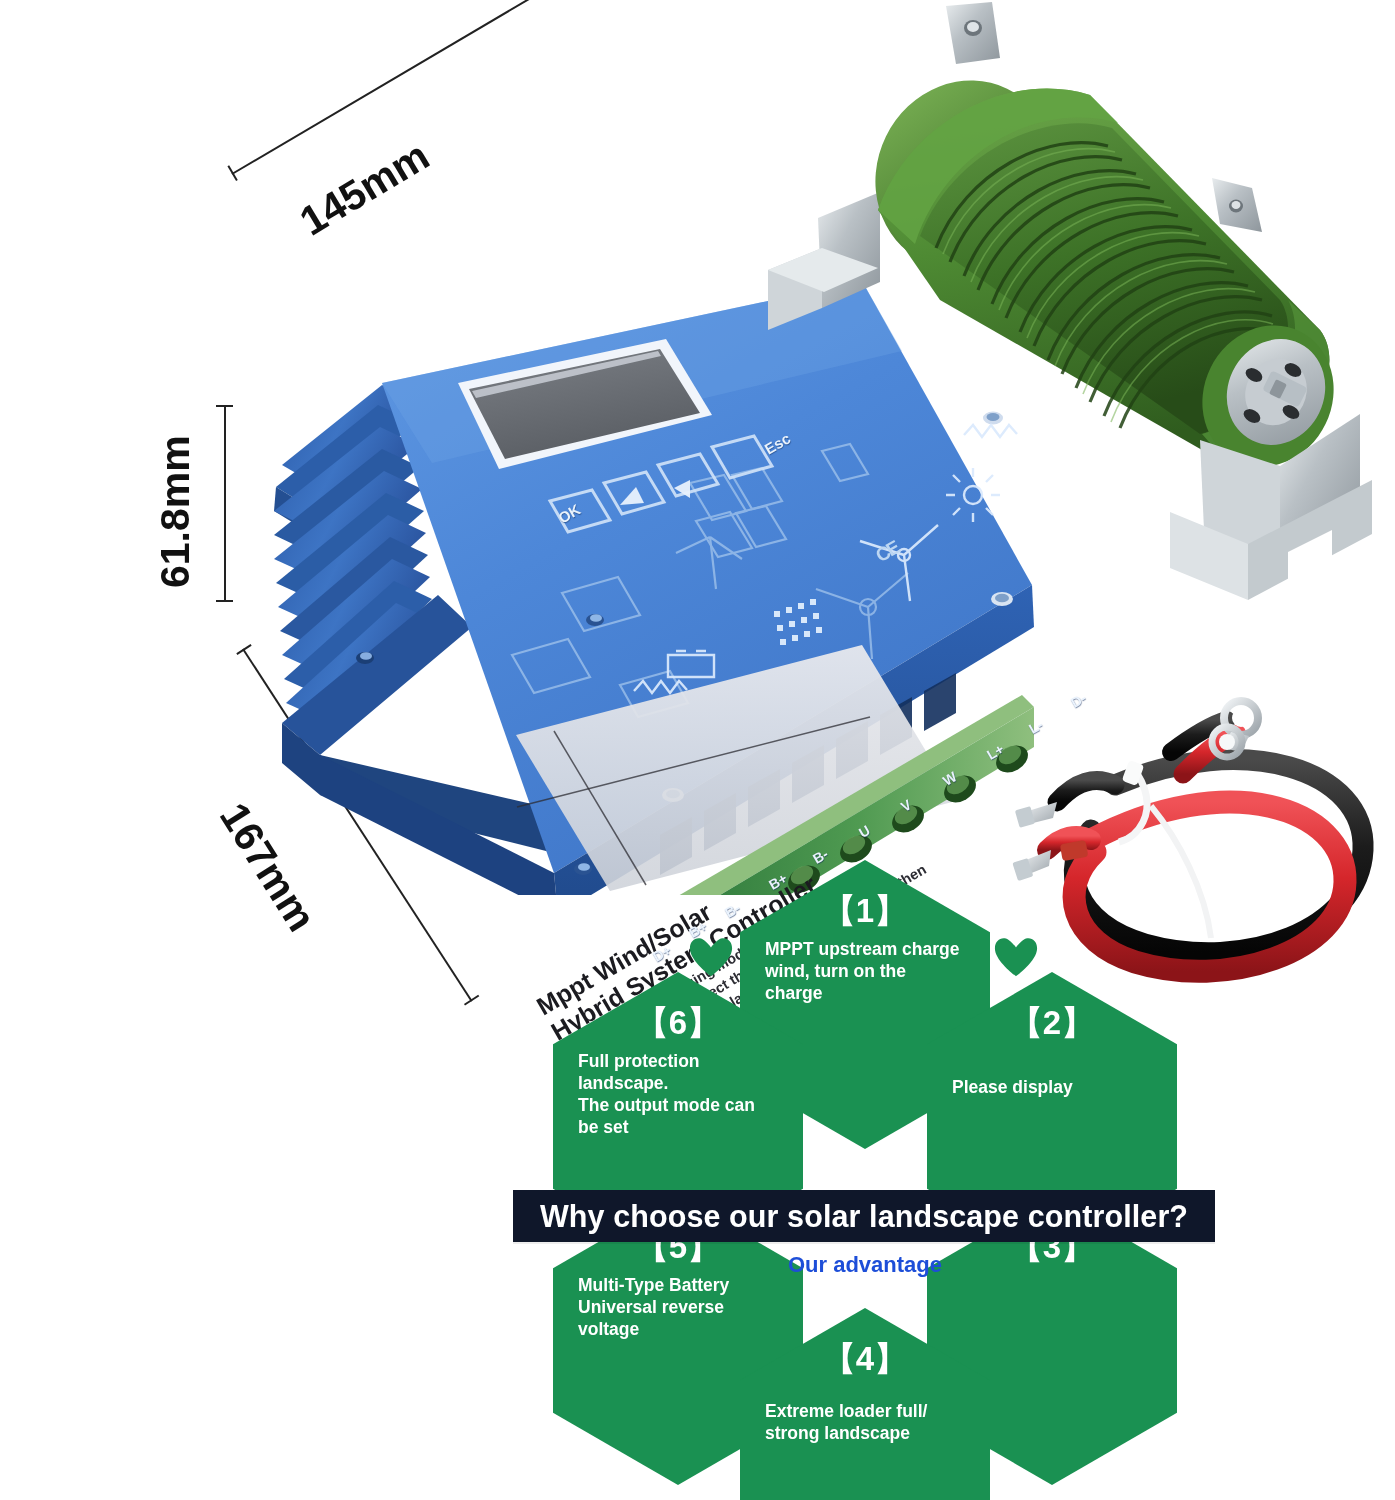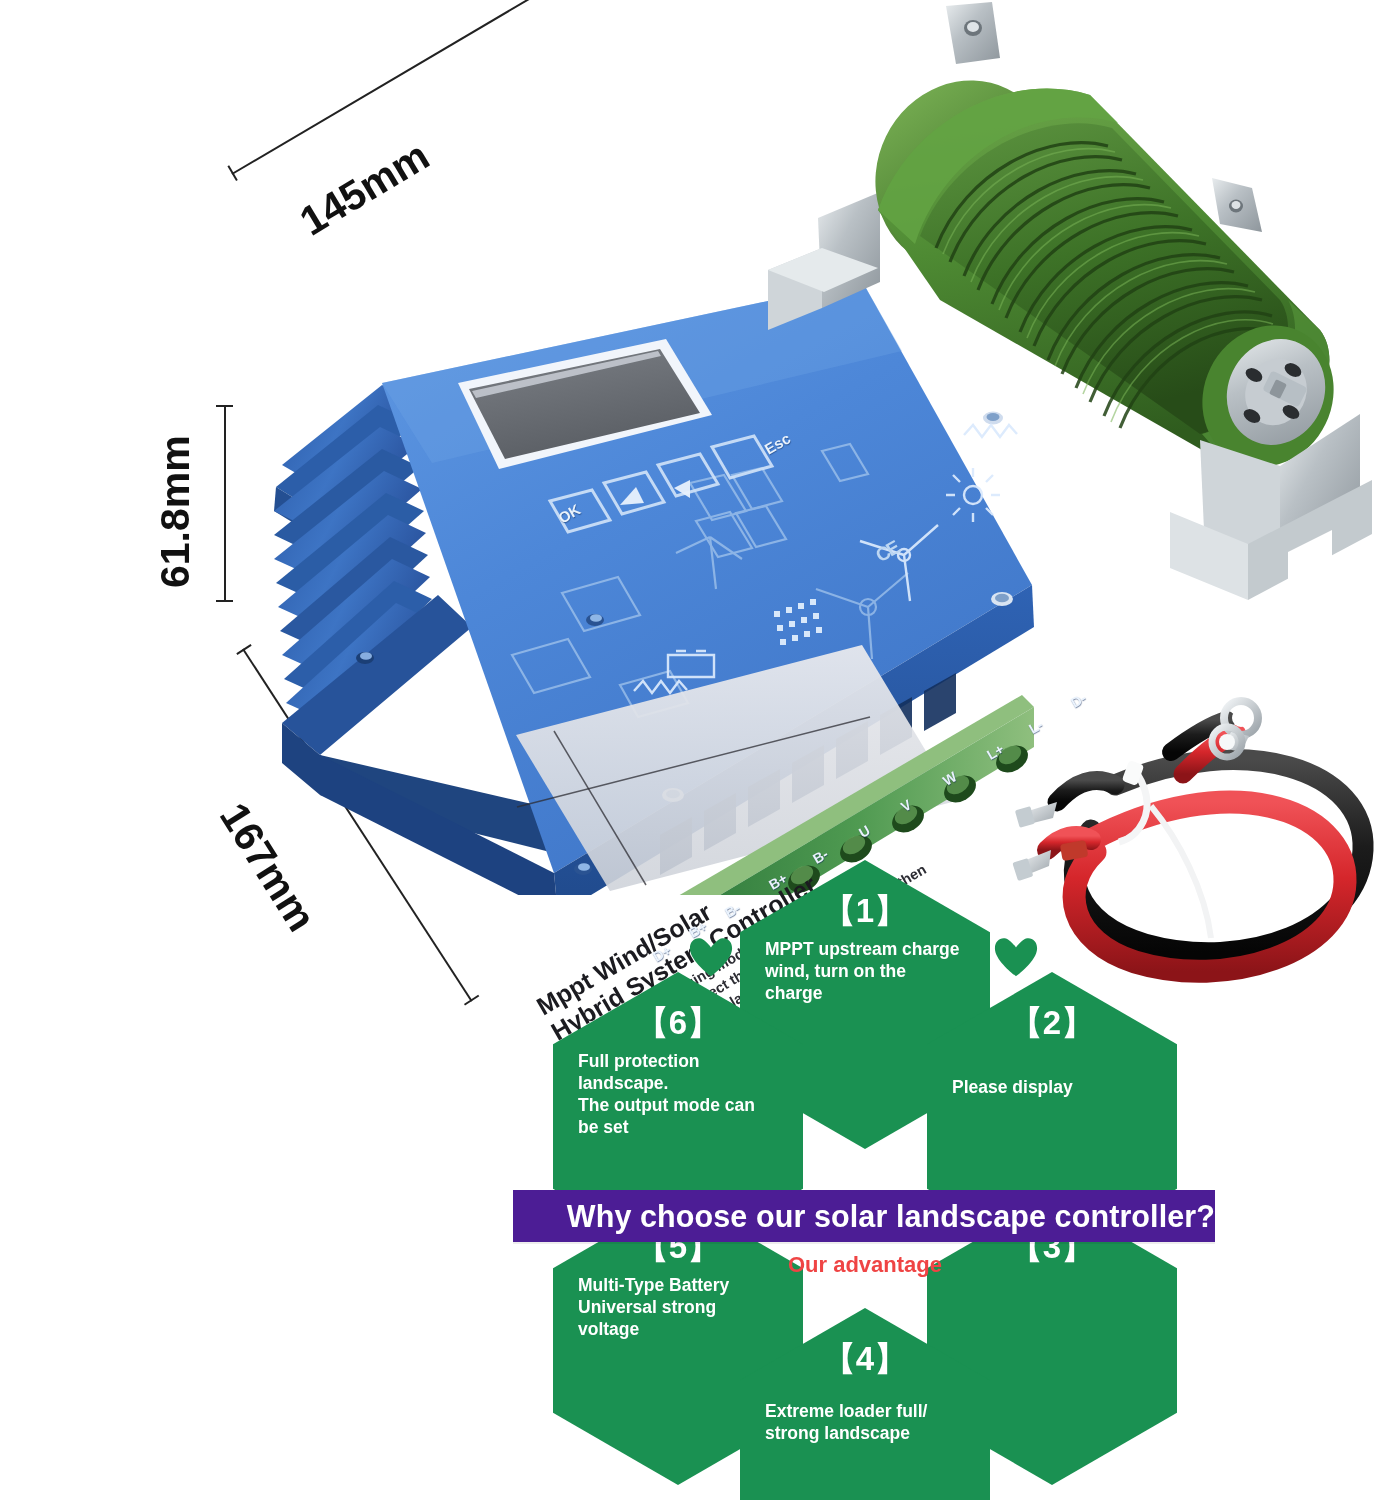--- a/index.html
+++ b/index.html
@@ -72,26 +72,26 @@
   .hex-txt.left{text-align:left;}
 
   #hex1{left:235px;top:0px;}
   #hex6{left:48px;top:112px;}
   #hex2{left:422px;top:112px;}
   #hex5{left:48px;top:336px;}
   #hex3{left:422px;top:336px;}
   #hex4{left:235px;top:448px;}
 
   #banner{position:absolute;left:8px;top:330px;width:702px;height:52px;
-          background:#4c1d95;display:flex;align-items:center;justify-content:flex-end;
+          background:#0f172a;display:flex;align-items:center;justify-content:center;
           box-shadow:0 2px 0 rgba(0,0,0,.07);}
   #banner span{color:#fff;font-size:30.5px;font-weight:700;letter-spacing:.1px;}
 
   #advantage{position:absolute;left:255px;top:392px;width:210px;text-align:center;
-             font-size:22px;font-weight:600;color:#ef4444;}
+             font-size:22px;font-weight:600;color:#1d4ed8;}
 
   .heart{position:absolute;width:46px;height:46px;}
   .heart svg{width:100%;height:100%;display:block;}
   #h-l1{left:183px;top:74px;}
   #h-r1{left:488px;top:74px;}
   #h-l2{left:183px;top:506px;}
   #h-r2{left:488px;top:506px;}
 </style>
 </head>
 <body>
@@ -537,21 +537,21 @@
         <div class="hex-num">【2】</div>
         <div class="hex-txt" style="margin-top: 26px; white-space: pre-line;">Please display</div>
       </div>
     </div>
 
     <div class="hexwrap" id="hex5">
       <div class="hex"></div>
       <div class="hex-in">
         <div class="hex-num">【5】</div>
         <div class="hex-txt left" style="white-space: pre-line;">Multi-Type Battery
-Universal strong
+Universal reverse
 voltage</div>
       </div>
     </div>
 
     <div class="hexwrap" id="hex3">
       <div class="hex"></div>
       <div class="hex-in">
         <div class="hex-num">【3】</div>
       </div>
     </div>

